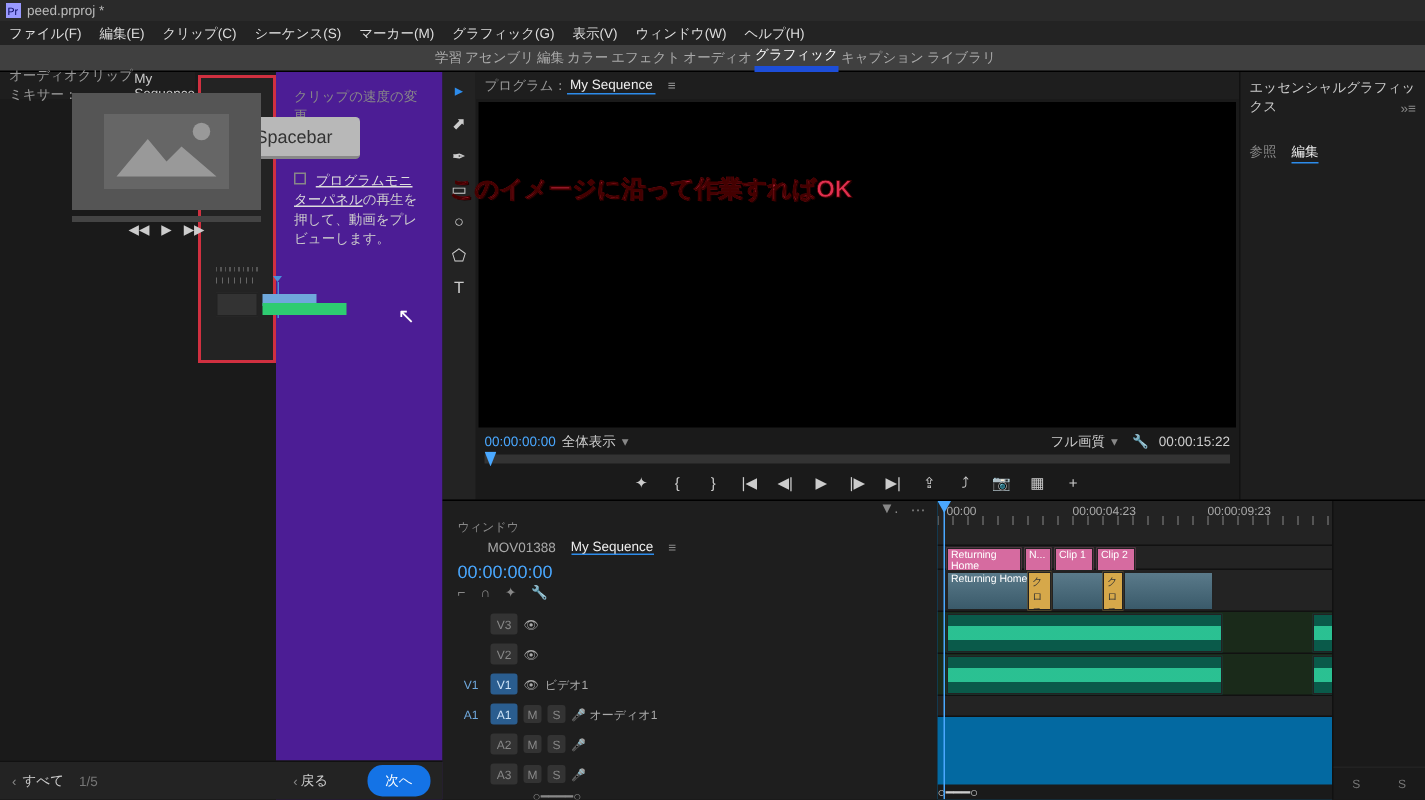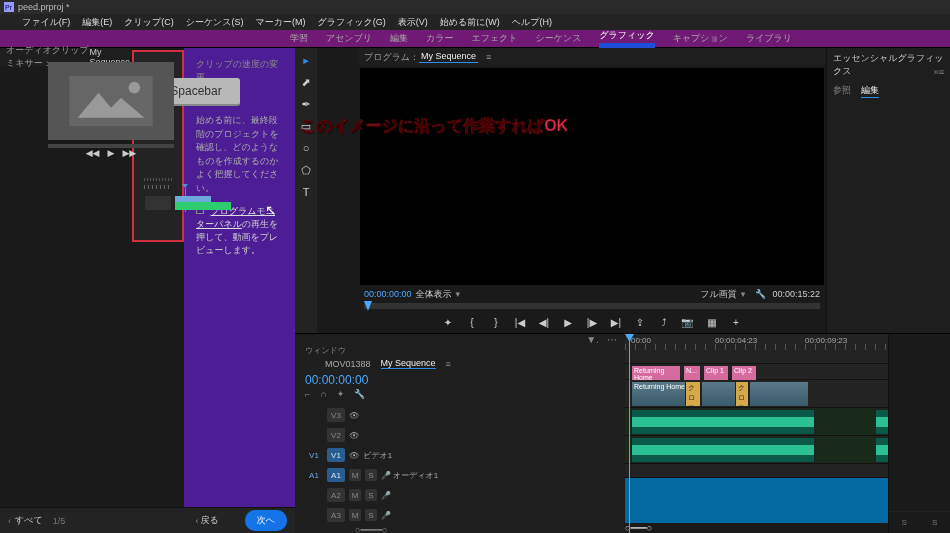--- a/index.html
+++ b/index.html
@@ -1,23 +1,23 @@
 <!DOCTYPE html>
 <html><head>
 <meta charset="utf-8">
 <style>
   * { box-sizing: border-box; margin: 0; padding: 0; font-family: 'Hiragino Kaku Gothic Pro', 'Meiryo', sans-serif; }
   body { width: 950px; height: 533px; background: #1a1a1a; color: #ccc; font-size: 9px; overflow: hidden; position: relative; }
   .titlebar { height: 14px; background: #2a2a2a; color: #bbb; display: flex; align-items: center; padding-left: 4px; }
   .titlebar svg { margin-right: 4px; }
-  .menubar { height: 16px; background: #232323; display: flex; align-items: center; padding-left: 16px; }
+  .menubar { height: 16px; background: #232323; display: flex; align-items: center; padding-left: 0; }
   .menubar span { padding: 0 6px; color: #ddd; cursor: pointer; }
-  .workspace-tabs { height: 18px; background: #701a75; display: flex; align-items: center; padding-left: 290px; gap: 18px; border-bottom: 1px solid #000; }
+  .workspace-tabs { height: 18px; background: #404040; display: flex; align-items: center; padding-left: 290px; gap: 2px; border-bottom: 1px solid #000; }
   .workspace-tabs span { color: #aaa; font-size: 9px; }
-  .workspace-tabs span.active { color: #fff; border-bottom: 6px solid #1d4ed8; padding-bottom: 1px; }
+  .workspace-tabs span.active { color: #fff; border-bottom: 4px solid #1d4ed8; padding-bottom: 1px; }
   .main { display: flex; height: calc(533px - 48px); }
   .left { width: 295px; display: flex; flex-direction: row; }
   .tutorial-box { border: 2px solid #d03040; margin: 2px 0 0 2px; height: 192px; position: relative; background: #232323; padding: 24px; }
   .spacebar-key { position: absolute; left: 18px; top: 26px; width: 88px; height: 28px; background: #b8b8b8; border-radius: 3px; display: flex; align-items: center; justify-content: center; color: #333; font-size: 12px; border-bottom: 2px solid #888; }
   .image-placeholder { position: absolute; right: 8px; top: 10px; width: 126px; height: 78px; background: #555; display: flex; align-items: center; justify-content: center; }
   .image-placeholder svg { width: 90px; height: 50px; }
   .tut-transport { position: absolute; right: 8px; top: 92px; width: 126px; height: 14px; display: flex; align-items: center; justify-content: center; gap: 8px; color: #ccc; font-size: 9px; border-top:4px solid #444; }
   .tut-transport span::before { content:''; }
   .tut-timeline { position: absolute; left: 10px; bottom: 18px; right: 10px; height: 44px; }
   .tut-ruler { height: 4px; background: repeating-linear-gradient(90deg,#666 0,#666 1px,transparent 1px,transparent 4px); margin-bottom: 6px; }
@@ -40,31 +40,31 @@
   .learn-nav .spacer { flex: 1; }
   .learn-nav .back { color: #ccc; margin-right: 26px; }
   .learn-nav .next { background: #1473e6; color: #fff; padding: 4px 12px; border-radius: 10px; }
   .center { flex: 1; display: flex; flex-direction: column; }
   .panel-tab { height: 18px; background: #1e1e1e; display: flex; align-items: center; padding-left: 6px; color: #999; font-size: 9px; }
   .panel-tab .tab-active { color:#eee; border-bottom:1px solid #2d8ceb; padding:0 2px 1px; margin-right:4px; }
   .mixer-tab { width: 130px; }
   .toolbar-v { width: 22px; background: #232323; display: flex; flex-direction: column; align-items: center; padding-top: 4px; gap: 6px; }
   .toolbar-v span { color: #ccc; font-size: 11px; width:16px; height:16px; display:flex; align-items:center; justify-content:center; }
   .toolbar-v span.active { color:#2d8ceb; }
-  .program-wrap { flex: 1; display: flex; flex-direction: column; margin-left: 41px; }
+  .program-wrap { flex: 1; display: flex; flex-direction: column; }
   .program-monitor { flex: 1; background: #000; margin: 2px; }
   .program-bar { height: 14px; display: flex; align-items: center; padding: 0 6px; font-size: 9px; }
   .tc-blue { color: #4aa8ff; }
   .program-bar .fill { flex:1; }
   .program-bar .dd { color:#ccc; margin:0 4px; }
   .transport { height: 22px; display: flex; align-items: center; justify-content: center; gap: 10px; color: #ccc; font-size: 10px; }
   .transport span { width:14px; text-align:center; }
   .essentials { width: 124px; background: #1e1e1e; border-left:1px solid #111; padding: 4px 6px; }
   .essentials .ptitle { font-size: 9px; color: #ccc; }
-  .essentials .subtabs { display:flex; gap:10px; margin-top:6px; font-size:9px; }
+  .essentials .subtabs { display:flex; gap:10px; margin-top:17px; font-size:9px; }
   .essentials .subtabs span { color:#888; }
   .essentials .subtabs span.active { color:#eee; border-bottom:1px solid #2d8ceb; }
   .lower { display: flex; height: 200px; border-top:1px solid #000; }
   .lower-left { width: 330px; background:#1e1e1e; display:flex; flex-direction:column; }
   .lower-left .tabs { height:18px; display:flex; align-items:center; padding-left:10px; gap:10px; font-size:9px; color:#aaa; }
   .lower-left .tabs .active { color:#eee; border-bottom:1px solid #2d8ceb; }
   .lower-left .seq-tc { color:#4aa8ff; font-size:12px; padding:4px 10px 2px; }
   .lower-left .seq-ctrl { display:flex; gap:10px; padding:0 10px 4px; color:#888; font-size:9px; }
   .lower-left .filterbar { height:14px; display:flex; justify-content:flex-end; padding-right:8px; color:#888; font-size:10px; }
   .track-headers { padding:2px 0; }
@@ -110,31 +110,31 @@
 </div>
 
 <div class="menubar">
   <span>ファイル(F)</span>
   <span>編集(E)</span>
   <span>クリップ(C)</span>
   <span>シーケンス(S)</span>
   <span>マーカー(M)</span>
   <span>グラフィック(G)</span>
   <span>表示(V)</span>
-  <span>始める前に(W)</span>
+  <span>ウィンドウ(W)</span>
   <span>ヘルプ(H)</span>
 </div>
 
 <div class="workspace-tabs">
   <span>学習</span>
   <span>アセンブリ</span>
   <span>編集</span>
   <span>カラー</span>
   <span>エフェクト</span>
-  <span>シーケンス</span>
+  <span>オーディオ</span>
   <span class="active">グラフィック</span>
   <span>キャプション</span>
   <span>ライブラリ</span>
 </div>
 
 <div class="main">
   <div class="left">
     <div class="panel-tab mixer-tab">
       <span>オーディオクリップミキサー：</span>
         <span style="color:#ccc;">My Sequence</span>
@@ -160,21 +160,20 @@
           <div class="tut-playhead"></div>
           <div class="tut-clip1"></div>
           <div class="tut-clip2"></div>
           <span class="tut-cursor">↖</span>
         </div>
       </div>
     </div>
     <div class="learn-panel">
       <div class="sub">クリップの速度の変更</div>
       <div class="title">完成品</div>
-      <p>始める前に、最終段階のプロジェクトを確認し、どのようなものを作成するのかよく把握してください。</p>
       <div class="linkline">
         <span style="border:1px solid #888; width:8px; height:8px; display:inline-block; margin-right:4px;"></span>
         <a>プログラムモニターパネル</a><span>の再生を押して、動画をプレビューします。</span>
       </div>
     </div>
   </div>
 
   <div class="center">
     <div style="display:flex; flex:1;">
       <div class="toolbar-v">

